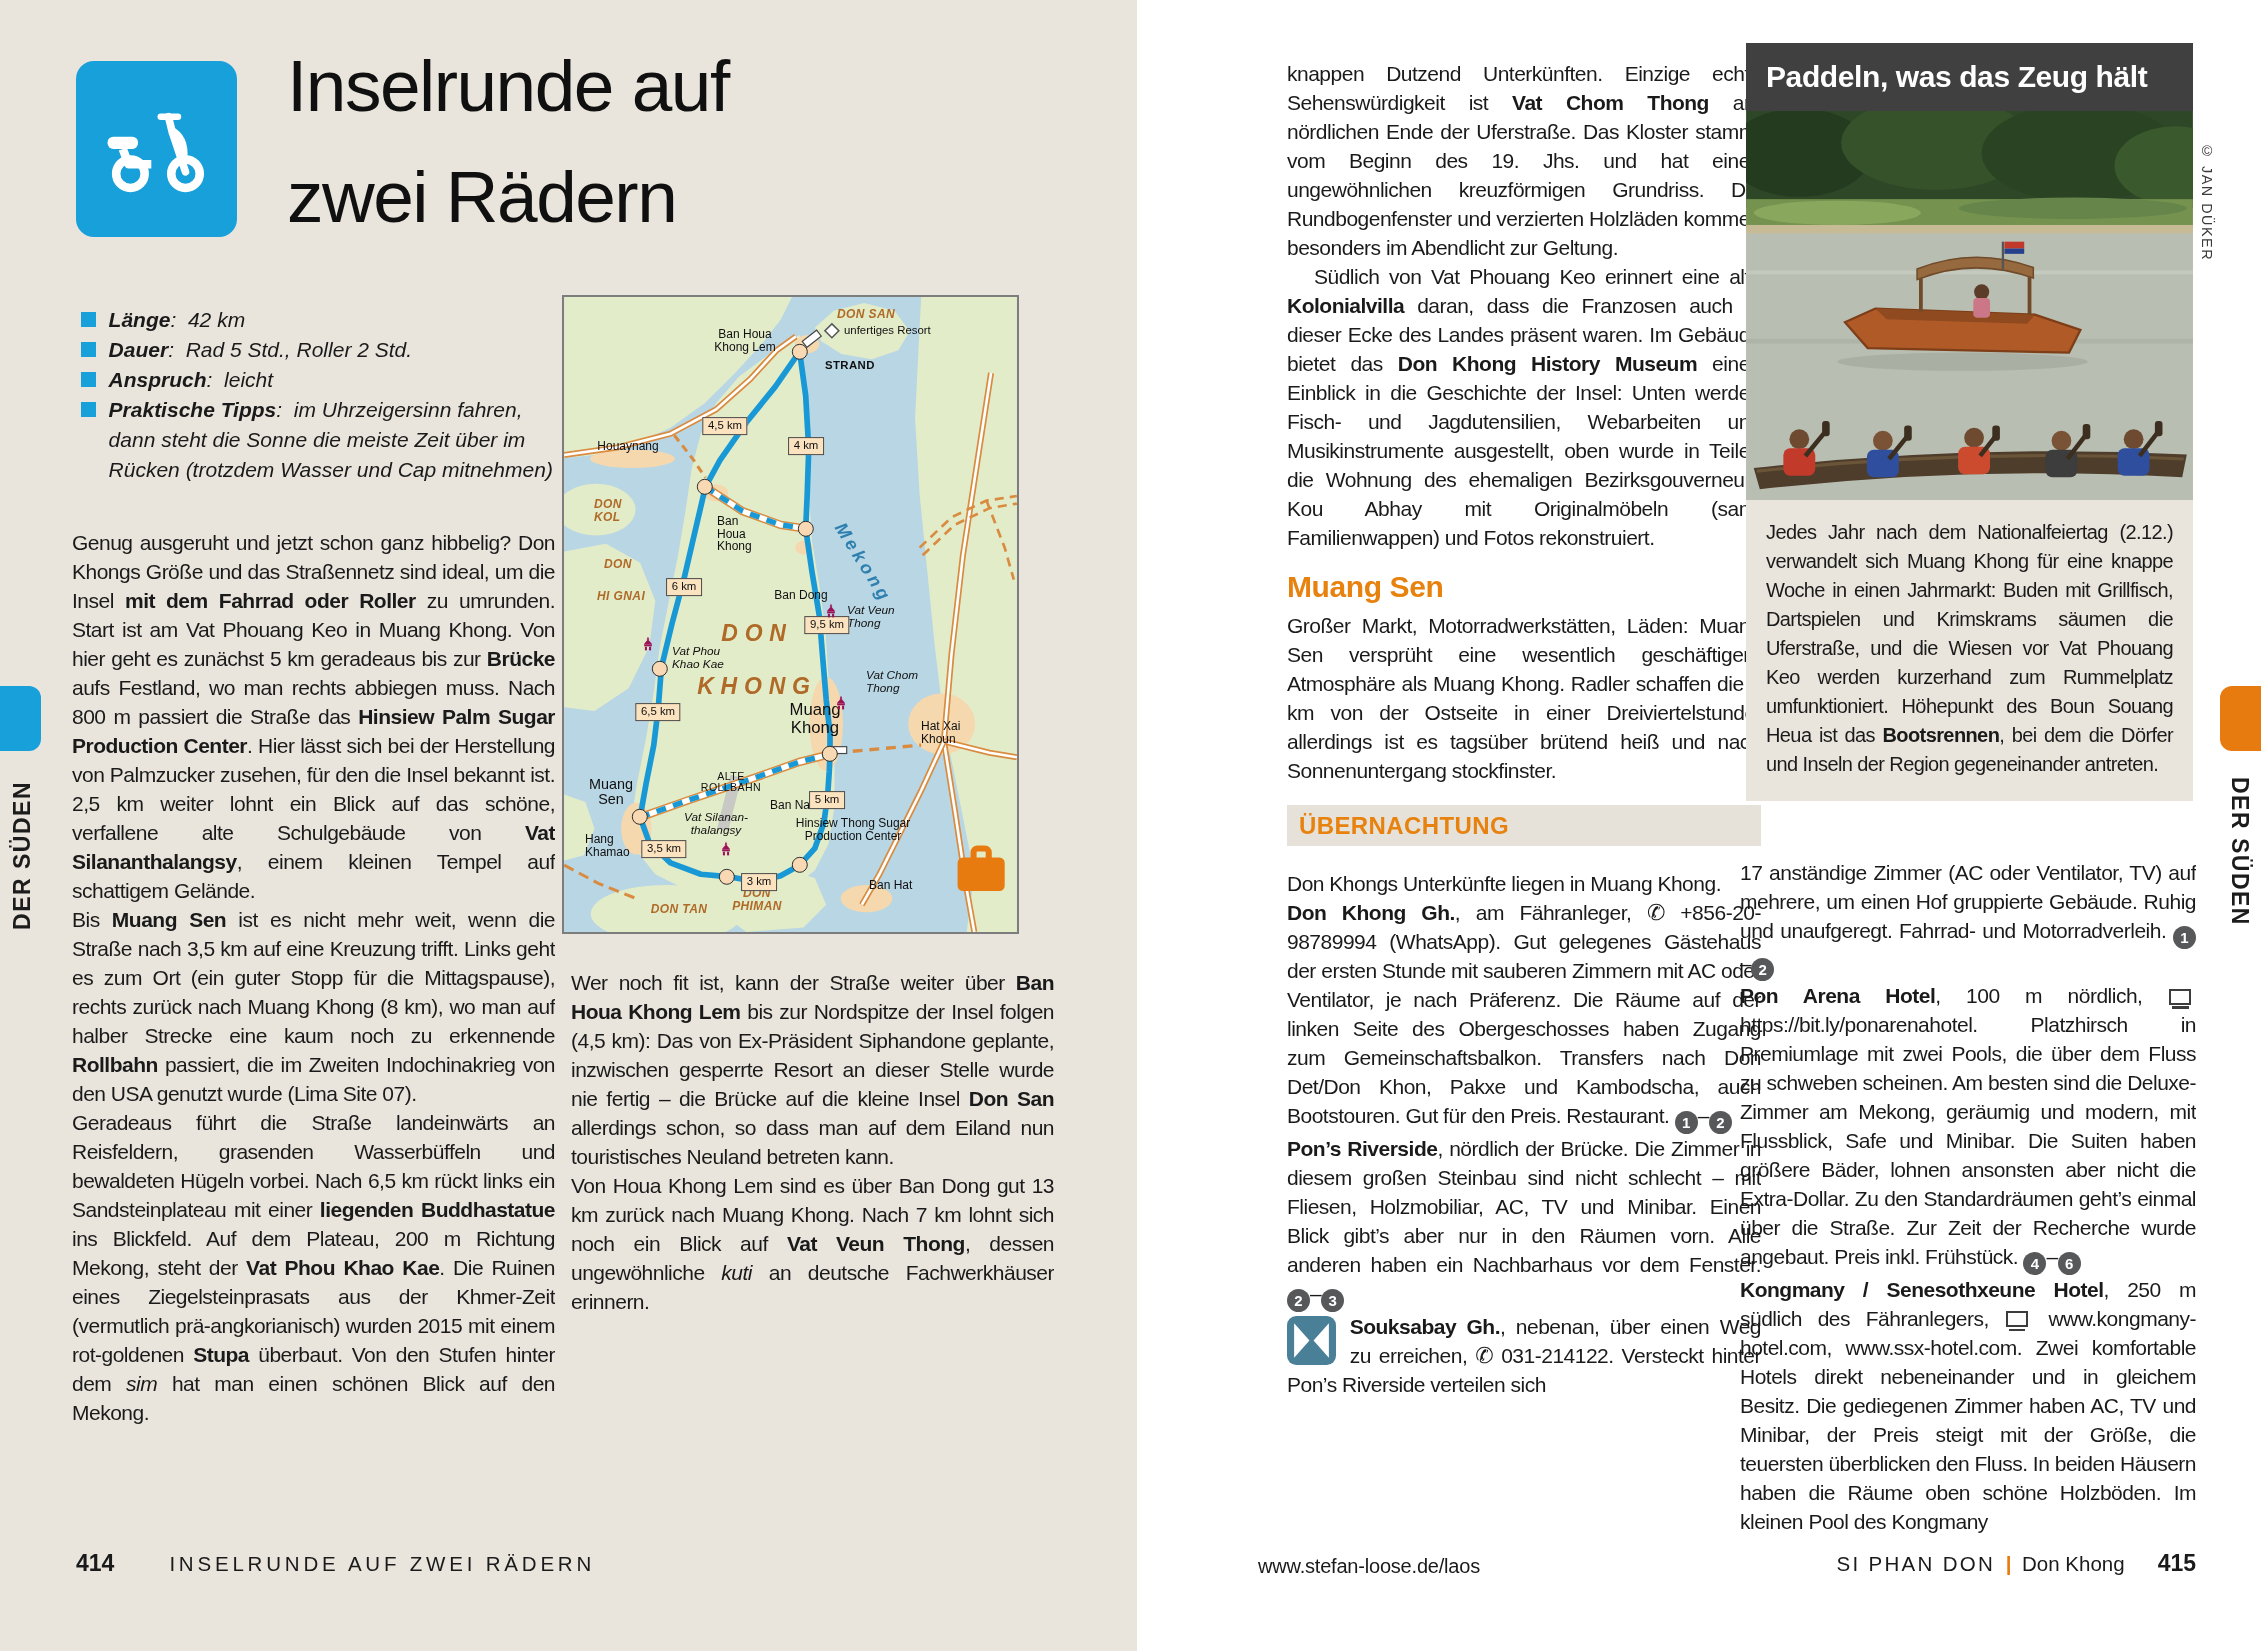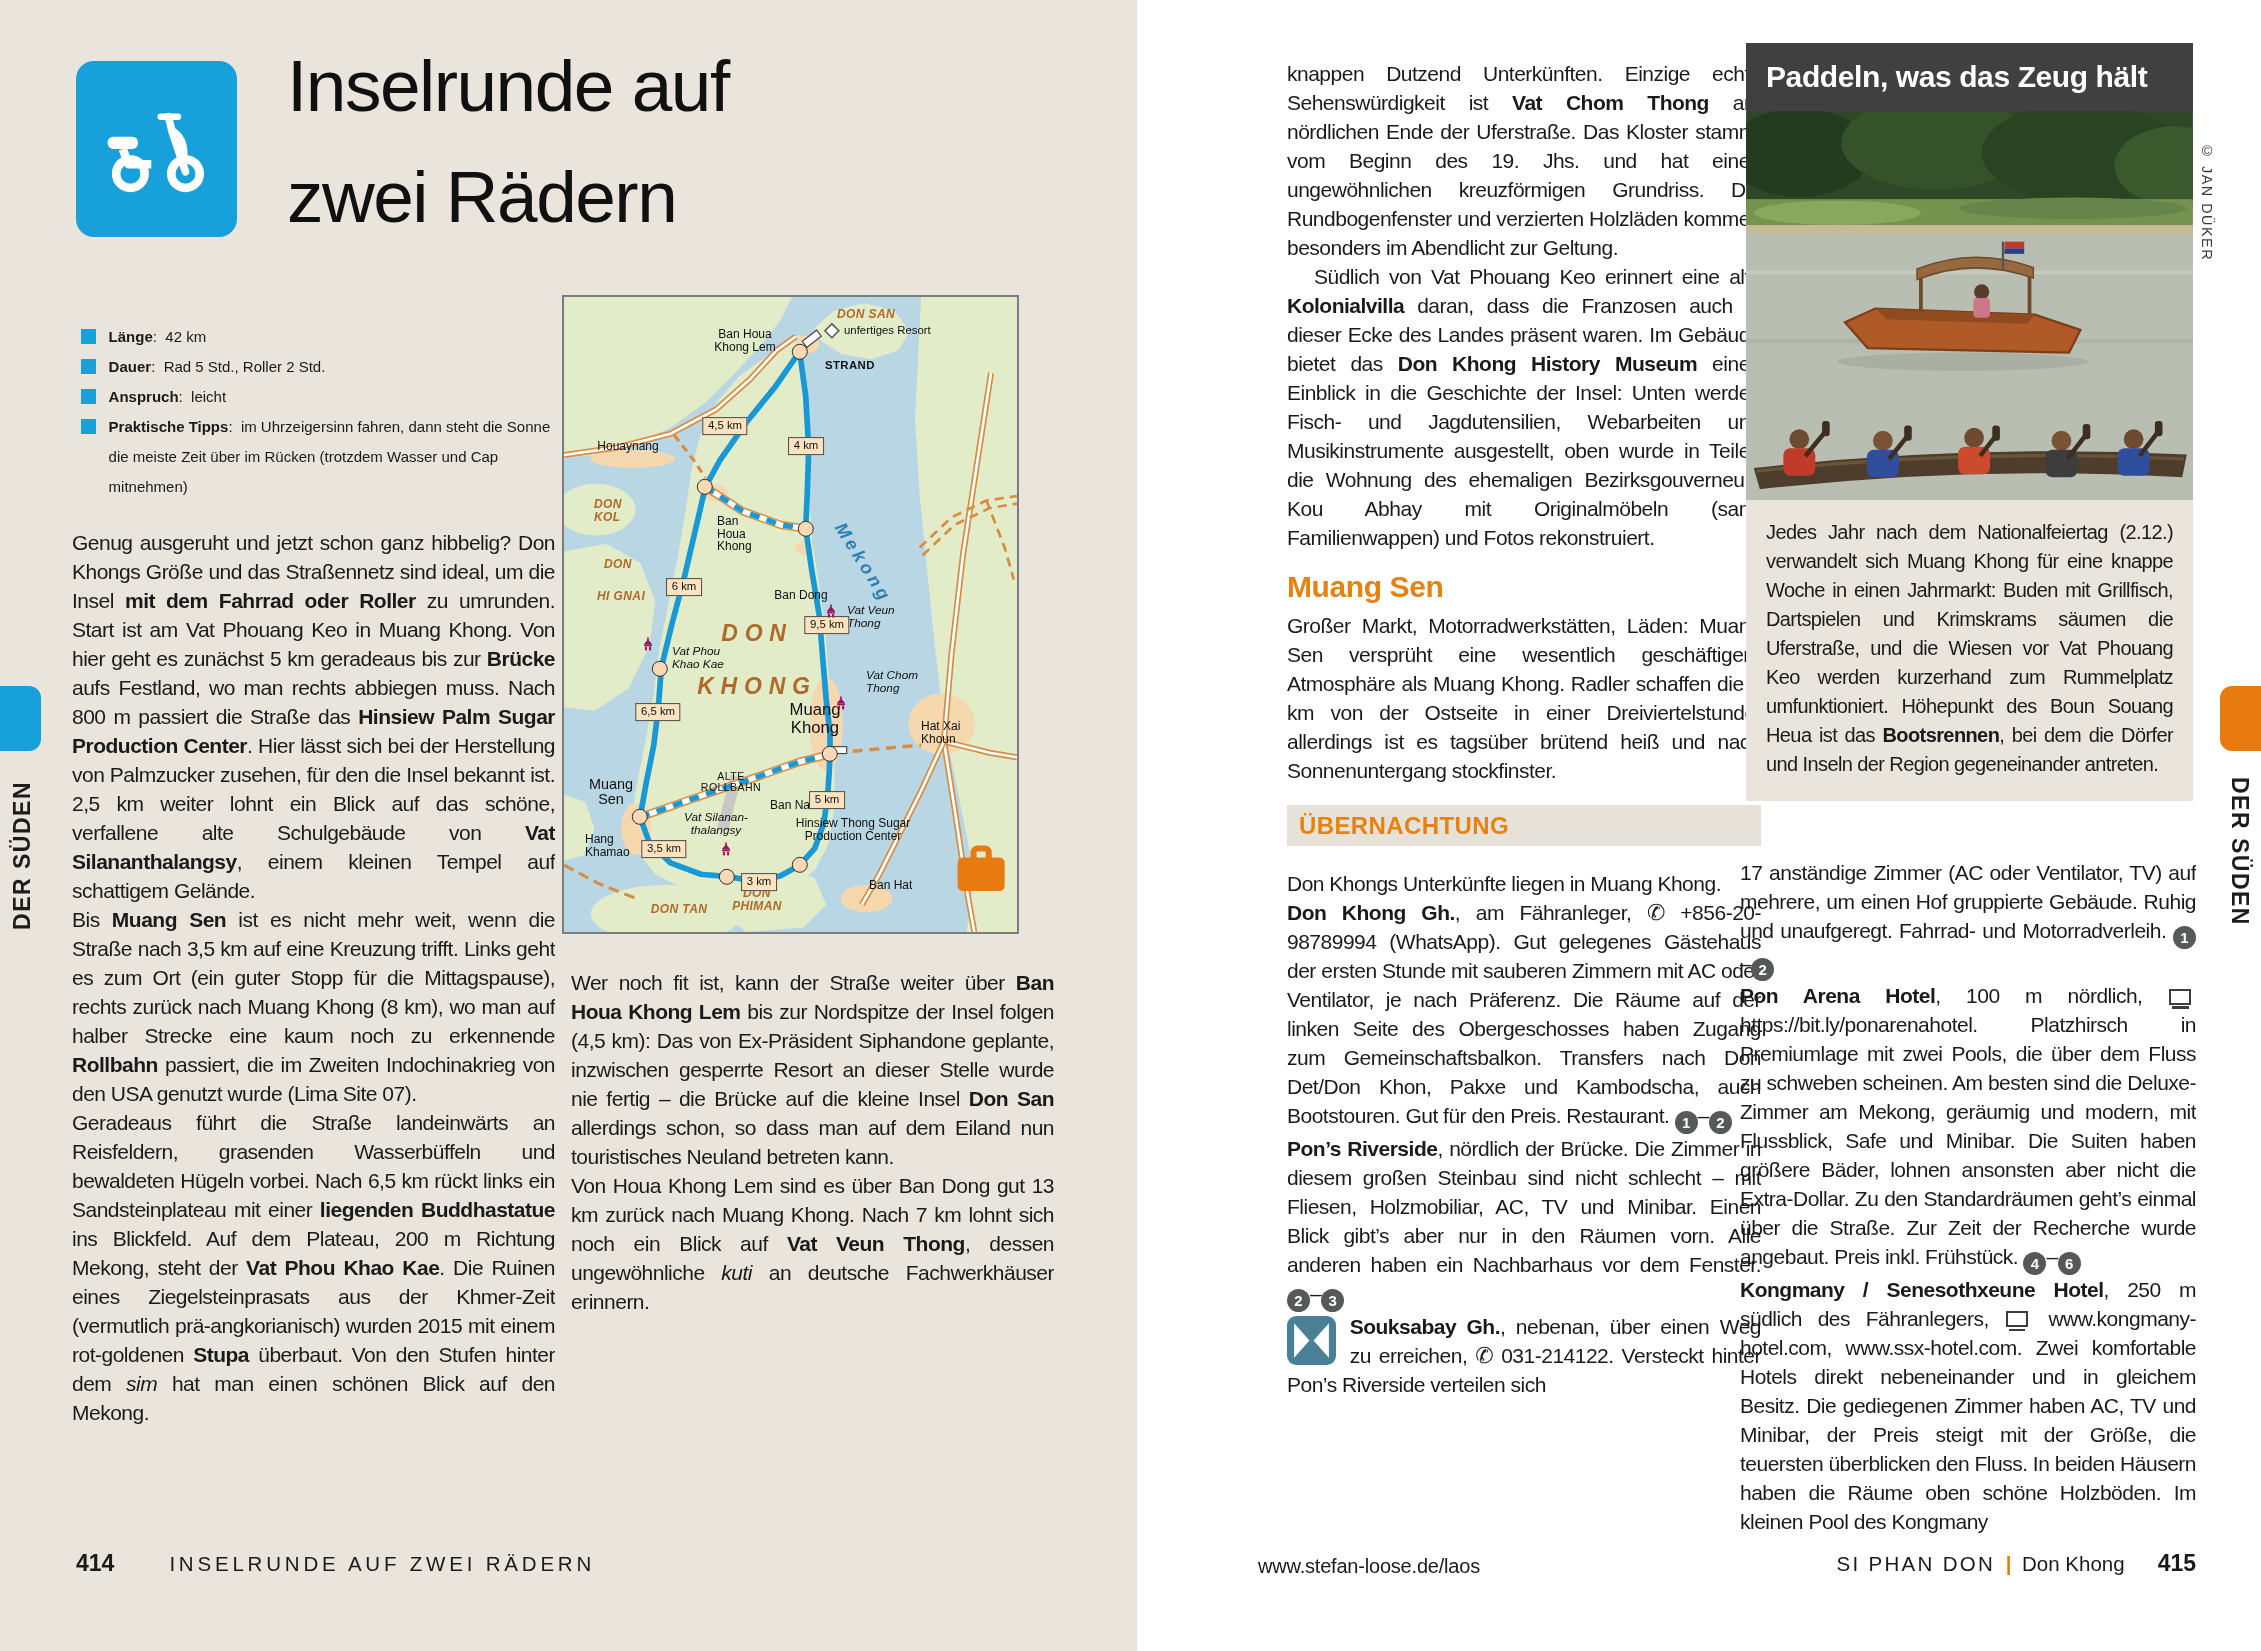--- a/index.html
+++ b/index.html
@@ -9,21 +9,21 @@
     font-family:"Liberation Sans",sans-serif;
   }
   .abs{position:absolute;}
   
   .left-page{left:0;top:0;width:1137px;height:1651px;background:#e9e5dd;}
   
   .title-icon{left:76px;top:61px;width:161px;height:176px;background:#17a0da;border-radius:18px;
     display:flex;align-items:center;justify-content:center;}
   .title{left:287px;top:30px;font-size:73px;line-height:111px;letter-spacing:-1.5px;color:#101010;font-weight:400;white-space:nowrap;}
   
-  .facts{left:76px;top:322px;width:490px;font-size:15px;line-height:30px;}
+  .facts{left:76px;top:305px;width:490px;font-size:21px;line-height:30px;font-style:italic;}
   .fact{display:flex;align-items:flex-start;}
   .fact-bullet{flex:none;width:15px;height:15px;background:#17a0da;margin:6.8px 13px 0 4.6px;}
   .fact-text{flex:1;}
   
   .col{font-size:21px;line-height:29px;letter-spacing:-0.5px;text-align:justify;color:#1a1a1a;overflow:hidden;}
   .col p{margin:0;hyphens:auto;}
   .col p.p-indent{text-indent:27px;}
   .col1{left:72px;top:528px;width:483px;height:988px;}
   .col2{left:571px;top:968px;width:483px;height:585px;}
   .col3{left:1254px;top:59px;width:474px;height:1489px;margin-left:33px;}

